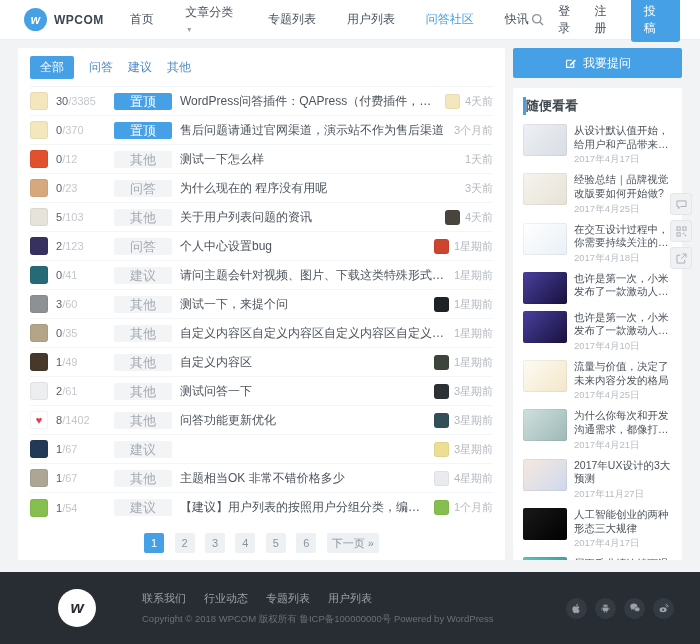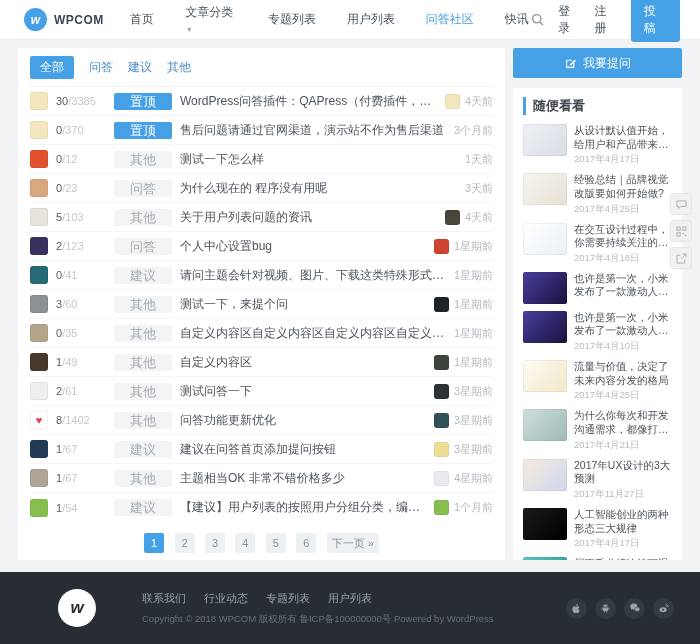--- a/index.html
+++ b/index.html
@@ -64,21 +64,21 @@
           font-size:11px; border-radius:2px; text-align:center; }
   .pbtn.active { background:#46a0e6; color:#fff; }
 
   
   .sidebar { width:169px; flex:none; display:flex; flex-direction:column; }
   .ask-btn { height:30px; flex:none; background:#46a0e6; border-radius:2px; color:#fff;
              font-size:12px; display:flex; align-items:center; justify-content:center; gap:6px; }
   .side-card { margin-top:10px; flex:1; overflow:hidden; background:#fff;
                border-radius:2px; padding:9px 10px; }
   .widget-title { font-size:13px; font-weight:bold; color:#3f474f;
-                  border-left:3px solid #46a0e6; padding-left:7px; margin-bottom:9px; }
+                  border-left:3px solid #46a0e6; padding-left:0; margin-bottom:9px; }
   .art { display:flex; gap:7px; margin-bottom:7px; }
   .art-thumb { width:44px; height:32px; border-radius:2px; flex:none;
                box-shadow:inset 0 0 0 1px rgba(0,0,0,.05); }
   .art-body { flex:1; min-width:0; display:block; }
   .art-title { display:-webkit-box; -webkit-line-clamp:2; -webkit-box-orient:vertical;
                overflow:hidden; font-size:10.5px; line-height:1.3; color:#4a525a; max-height:28px; }
   .art-date { display:block; font-size:9.5px; color:#b6bcc2; margin-top:2px; }
 
   
   .ftool { position:absolute; right:8px; top:193px; display:flex;
@@ -307,21 +307,20 @@
             <span class="qtime">3星期前</span>
           </span>
         </div>
 
         <div class="qrow">
           <span class="qava" style="background: rgb(34, 58, 85);">
             <i class="g"></i>
           </span>
           <span class="qcount"><span class="ans">1</span><span class="sep">/</span><span class="views">67</span></span>
           <span class="badge cat">建议</span>
-          <a class="qtitle">建议在问答首页添加提问按钮</a>
           <span class="qmeta">
             <span class="mini" style="background: rgb(236, 223, 147);"></span>
             <span class="qtime">3星期前</span>
           </span>
         </div>
 
         <div class="qrow">
           <span class="qava" style="background: rgb(173, 166, 149);">
             <i class="g"></i>
           </span>

